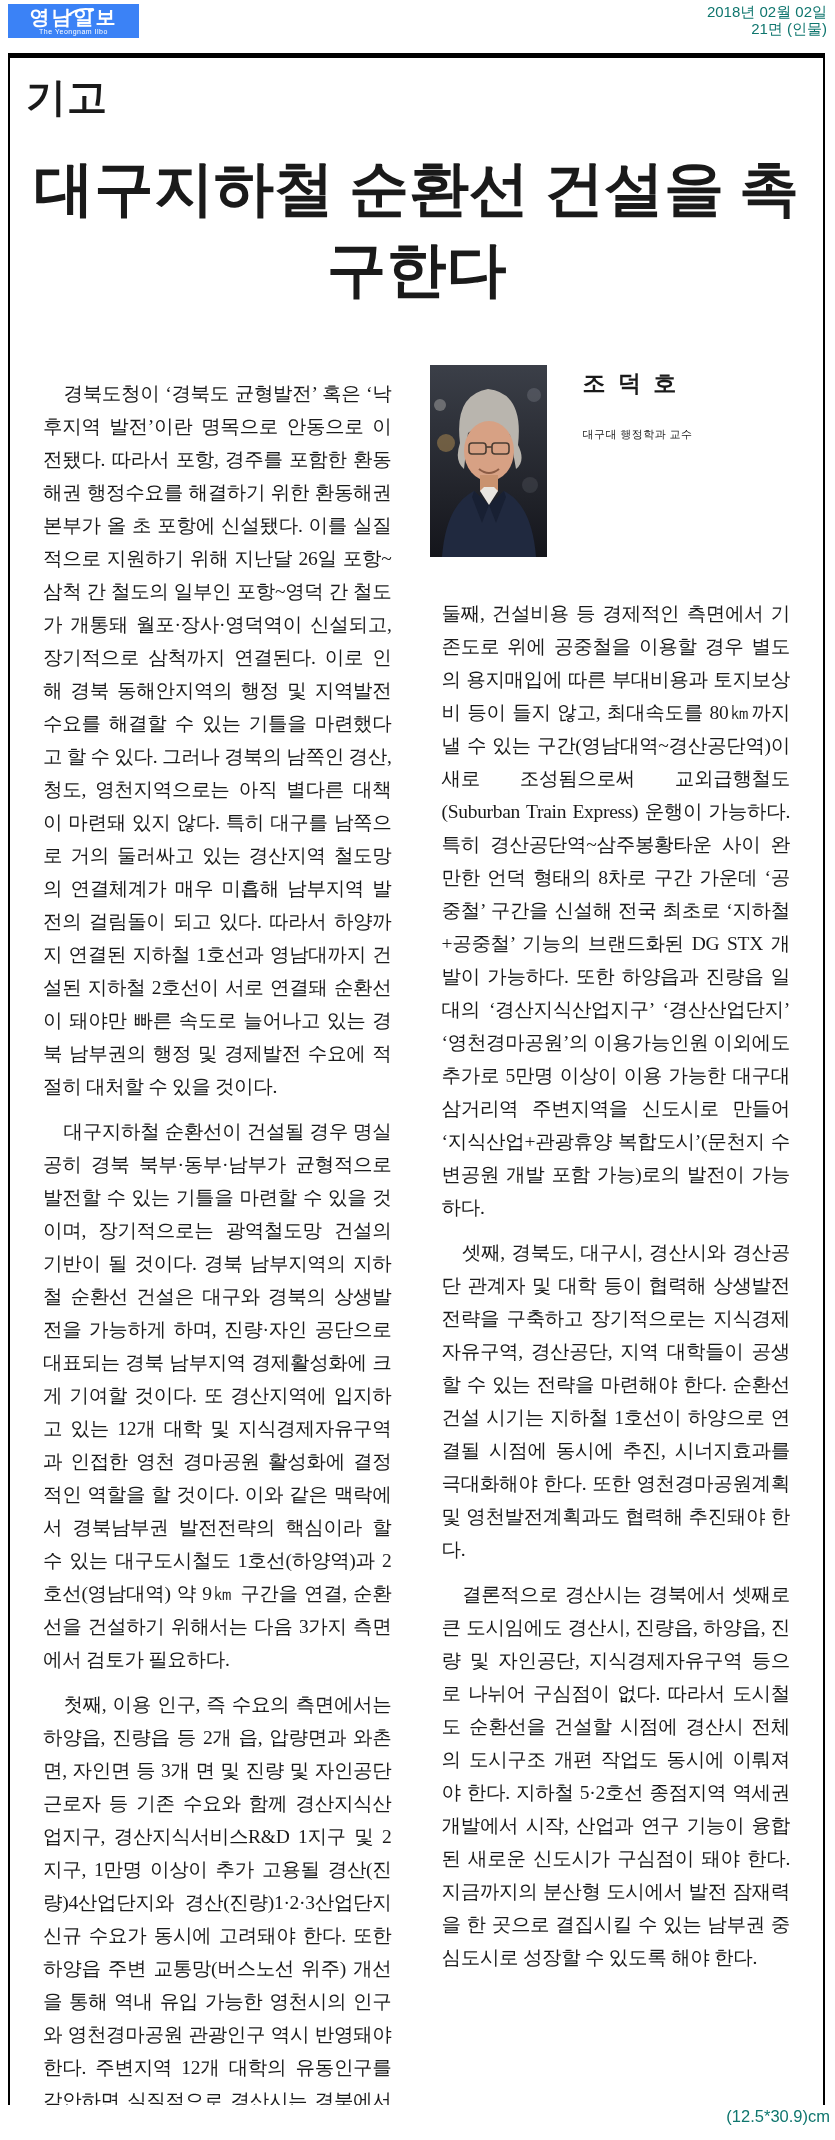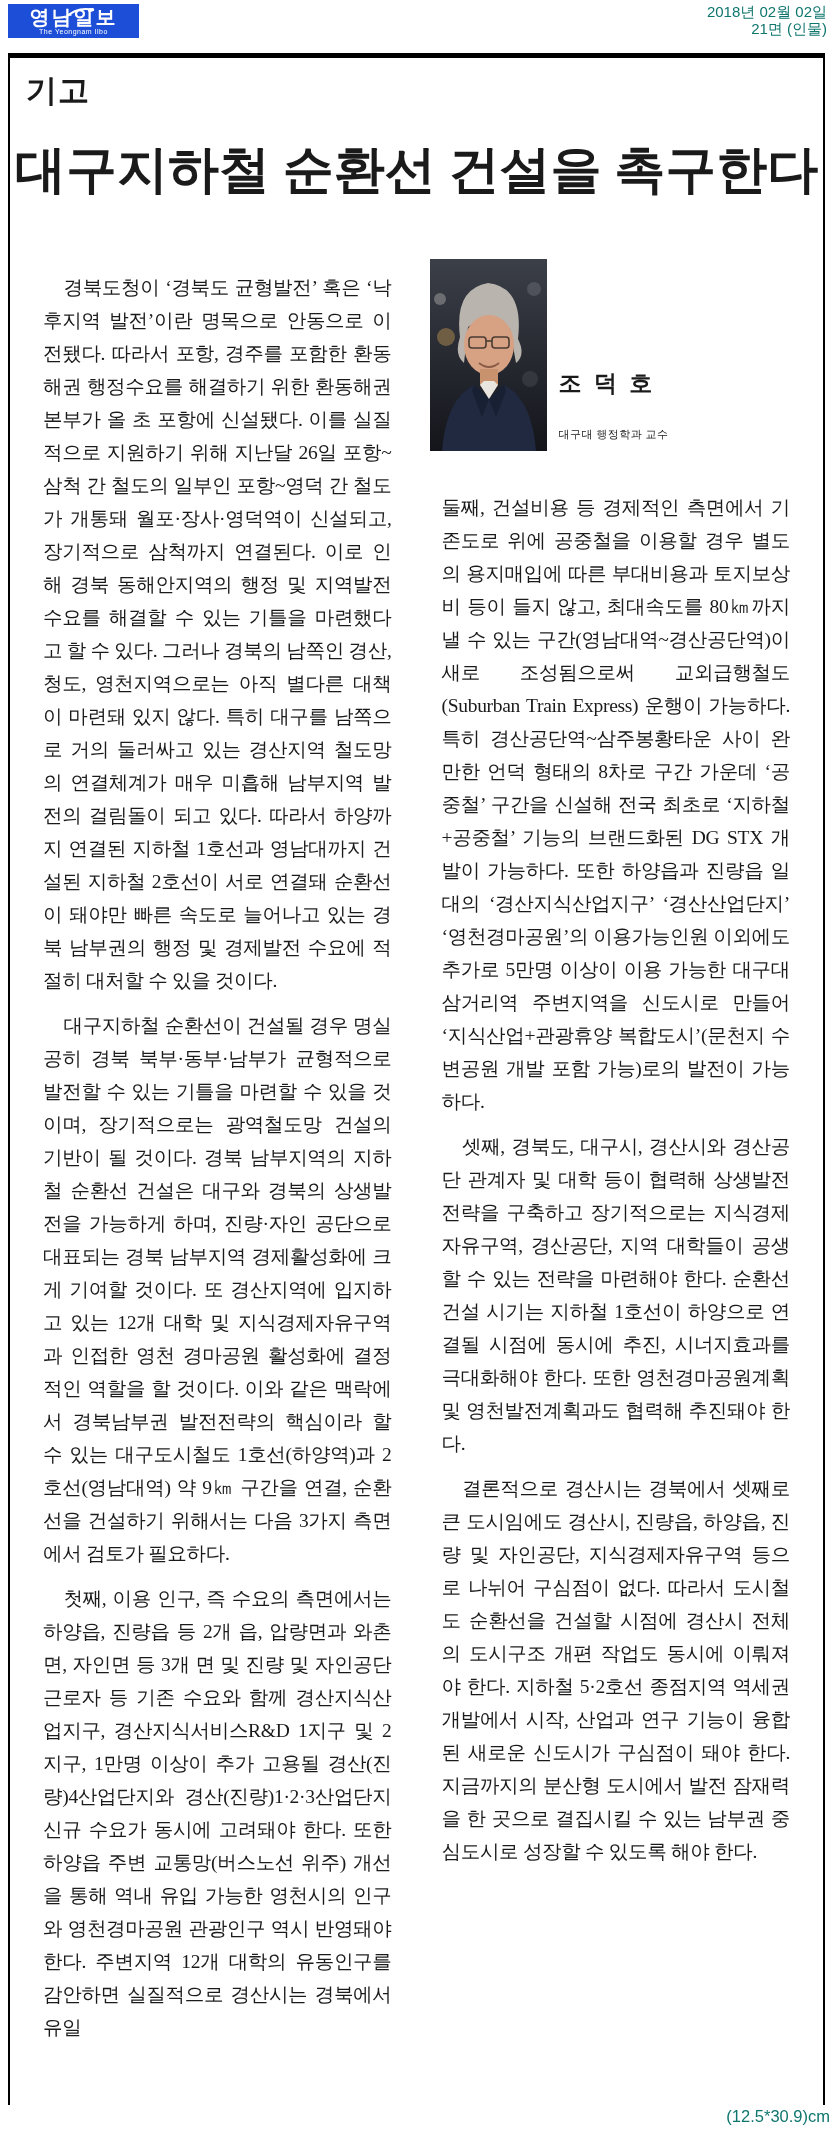--- a/index.html
+++ b/index.html
@@ -15,50 +15,50 @@
         font-size:7px;line-height:8px;letter-spacing:0.5px;}
   .logo-swoosh{position:absolute;left:55px;top:1px;width:34px;height:15px;}
   .dateline{position:absolute;right:8px;top:3px;text-align:right;
         font-family:"Liberation Sans","DejaVu Sans",sans-serif;
         font-size:15px;line-height:17px;color:#0f766e;}
 
   
   .box{position:absolute;left:8px;top:53px;width:817px;height:2052px;box-sizing:border-box;
        border-top:5px solid #000;border-left:2px solid #000;border-right:2px solid #000;
        overflow:hidden;background:#fff;}
-  .category{margin:12px 0 0 16px;font-size:31px;font-weight:bold;letter-spacing:1px;
+  .category{margin:12px 0 0 16px;font-size:40px;font-weight:bold;letter-spacing:1px;
        font-family:"Liberation Sans","DejaVu Sans",sans-serif;}
-  .title{margin-top:24px;text-align:center;font-size:51px;font-weight:bold;
+  .title{margin-top:24px;text-align:center;font-size:60px;font-weight:bold;
        font-family:"Liberation Serif","DejaVu Serif",serif;}
 
   
   .columns{display:flex;gap:26px;margin:54px 21px 0 21px;}
   .col{flex:1;min-width:0;font-size:19.5px;line-height:33px;text-align:justify;
        letter-spacing:-0.3px;}
   .col p{margin:12px;text-indent:1.05em;}
   .col.cont .text p:first-child{text-indent:0;}
 
   
-  .author{display:flex;gap:12px;margin-bottom:40px;align-items:flex-end;}
+  .author{display:flex;gap:36px;margin-bottom:40px;}
   .photo{width:117px;height:192px;flex:none;display:block;}
   .author-meta{padding-top:2px;}
   .author-name{font-size:23px;font-weight:bold;letter-spacing:3px;
        font-family:"Liberation Sans","DejaVu Sans",sans-serif;}
   .author-aff{font-size:11px;margin-top:18px;letter-spacing:0.5px;}
 
   
   .size-note{position:absolute;right:5px;top:2107px;font-size:16.5px;color:#0f766e;
        font-family:"Liberation Sans","DejaVu Sans",sans-serif;}
 </style>
 </head>
 <body>
 
 <div class="page">
 
-  <div class="logo" style="background: #1d4ed8;">
+  <div class="logo" style="background: #3b82f6;">
     <div class="logo-title">영남일보</div>
     <div class="logo-sub">The Yeongnam Ilbo</div>
     <svg class="logo-swoosh" viewBox="0 0 34 15">
       <path d="M2 13 Q 14 1, 31 5" stroke="#ffffff" stroke-width="1.8" fill="none"></path>
       <ellipse cx="28" cy="5" rx="3.2" ry="1.8" fill="#ffffff" transform="rotate(-18 28 5)"></ellipse>
     </svg>
   </div>
   <div class="dateline">
     <div>2018년 02월 02일</div>
     <div>21면 (인물)</div>

